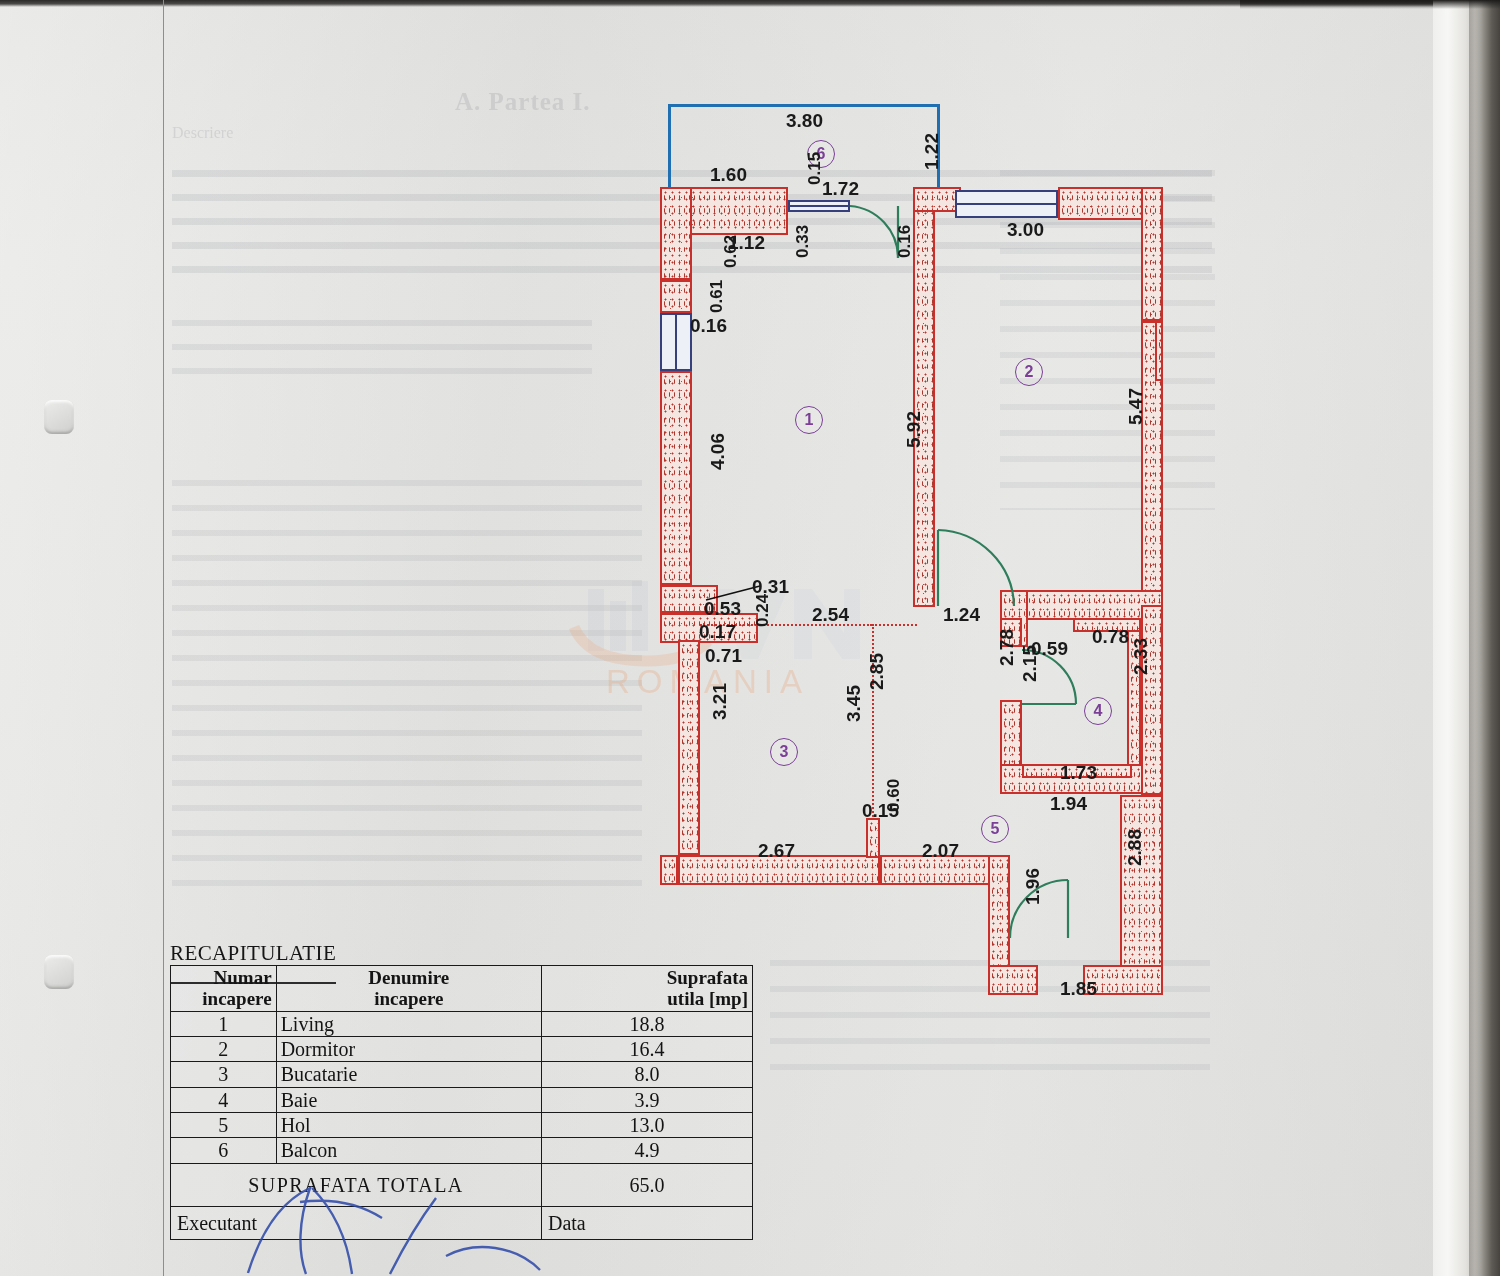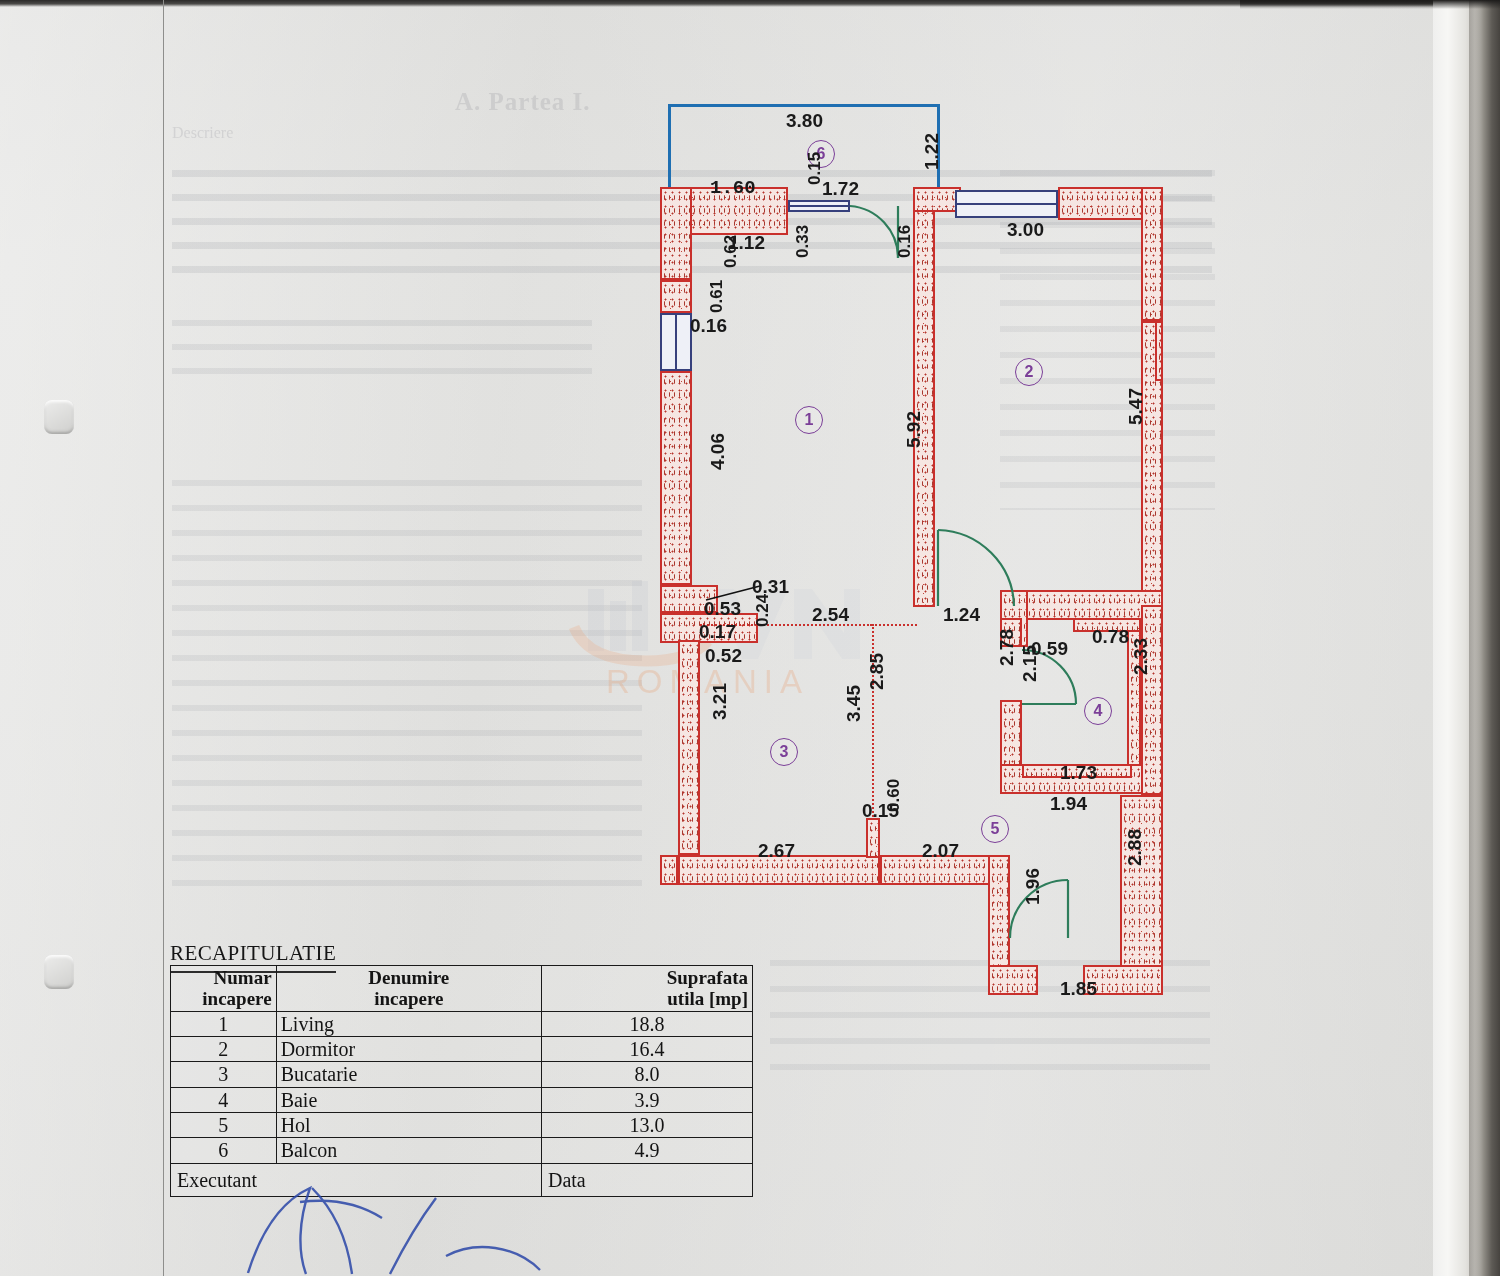--- a/index.html
+++ b/index.html
@@ -99,21 +99,21 @@
     font-family:"Liberation Sans",sans-serif;font-size:16px;font-weight:bold;
     display:flex;align-items:center;justify-content:center;
     background:rgba(255,255,255,0.12);
   }
   .dotted{position:absolute;border-top:2px dotted #c9302c;}
   .dotted.v{border-top:none;border-left:2px dotted #c9302c;}
   
   #recap-title{
     position:absolute;left:170px;top:941px;
     font-family:"Liberation Serif",serif;font-size:21px;color:#161616;
-    letter-spacing:.4px;border-bottom:2px solid #161616;padding-bottom:5px;
+    letter-spacing:.4px;border-bottom:2px solid #161616;padding-bottom:16px;
   }
   #recap{
     position:absolute;left:170px;top:965px;width:583px;
     border-collapse:collapse;background:rgba(255,255,255,0.10);
   }
   #recap td,#recap th{
     border:1.6px solid #1a1a1a;color:#141414;
     font-family:"Liberation Serif",serif;font-size:20px;
     padding:1px 4px;line-height:1.12;
   }
@@ -222,21 +222,21 @@
     <path d="M1010 938 A58 58 0 0 1 1068 880" stroke="#2e7d5b" stroke-width="2.2" fill="none"></path>
     <path d="M1068 880 L1068 938" stroke="#2e7d5b" stroke-width="2.2" fill="none"></path>
 
     <path d="M706 600 L760 586" stroke="#111" stroke-width="1.6" fill="none"></path>
   </svg>
 
   <div class="dotted" style="left:700px;top:624px;width:172px;"></div>
   <div class="dotted" style="left:872px;top:624px;width:45px;"></div>
   <div class="dotted v" style="left:872px;top:624px;height:196px;"></div>
 
-  <div class="dim" style="left:710px;top:177px;font-family:Liberation Mono, monospace;">1.60</div>
+  <div class="dim" style="left:710px;top:164px;">1.60</div>
   <div class="dim v" style="left:793px;top:258px;font-size:17px;">0.33</div>
   <div class="dim v" style="left:805px;top:185px;font-size:17px;">0.15</div>
   <div class="dim" style="left:822px;top:178px;">1.72</div>
   <div class="dim v" style="left:895px;top:258px;font-size:17px;">0.16</div>
   <div class="dim" style="left:1007px;top:219px;">3.00</div>
   <div class="dim" style="left:728px;top:232px;">1.12</div>
   <div class="dim v" style="left:721px;top:268px;font-size:17px;">0.62</div>
   <div class="dim v" style="left:707px;top:313px;font-size:17px;">0.61</div>
   <div class="dim" style="left:690px;top:315px;">0.16</div>
   <div class="dim v" style="left:707px;top:470px;">4.06</div>
@@ -245,21 +245,21 @@
   <div class="rnum" style="left:1015px;top:358px;">2</div>
   <div class="dim v" style="left:1125px;top:425px;">5.47</div>
 
   <div class="dim" style="left:699px;top:576px;margin-top:45px;">0.17</div>
   <div class="dim" style="left:752px;top:576px;">0.31</div>
   <div class="dim" style="left:704px;top:598px;">0.53</div>
   <div class="dim" style="left:812px;top:604px;">2.54</div>
   <div class="dim" style="left:943px;top:604px;">1.24</div>
   <div class="dim" style="left:1031px;top:638px;">0.59</div>
   <div class="dim" style="left:1092px;top:626px;">0.78</div>
-  <div class="dim" style="left:705px;top:645px;">0.52</div>
+  <div class="dim" style="left:705px;top:645px;">0.71</div>
   <div class="dim v" style="left:753px;top:627px;font-size:17px;">0.24</div>
   <div class="dim v" style="left:996px;top:666px;">2.78</div>
   <div class="dim v" style="left:1019px;top:682px;">2.15</div>
   <div class="rnum" style="left:1084px;top:697px;">4</div>
   <div class="dim v" style="left:1130px;top:675px;">2.33</div>
   <div class="dim v" style="left:709px;top:720px;">3.21</div>
   <div class="rnum" style="left:770px;top:738px;">3</div>
   <div class="dim v" style="left:843px;top:722px;">3.45</div>
   <div class="dim v" style="left:866px;top:690px;">2.85</div>
   <div class="dim" style="left:1060px;top:762px;">1.73</div>
@@ -317,20 +317,24 @@
     <tr>
       <td class="c-num">5</td>
       <td class="c-den">Hol</td>
       <td class="c-sup">13.0</td>
     </tr>
     <tr>
       <td class="c-num">6</td>
       <td class="c-den">Balcon</td>
       <td class="c-sup">4.9</td>
     </tr>
+    <tr>
+      <td class="spanlab" colspan="2" style="height:40px;">SUPRAFATA  TOTALA</td>
+      <td class="c-sup">65.0</td>
+    </tr>
     <tr class="sigrow">
       <td colspan="2" style="text-align:left;padding-left:6px;">Executant</td>
       <td style="text-align:left;padding-left:6px;">Data</td>
     </tr>
   </tbody>
 </table>
 
 <svg id="sig" width="330" height="100" viewBox="0 0 330 100">
   <g stroke="#2b47a8" stroke-width="2.4" fill="none" opacity="0.85">
     <path d="M8 95 C22 50 44 22 70 10 C58 44 58 74 66 96"></path>

